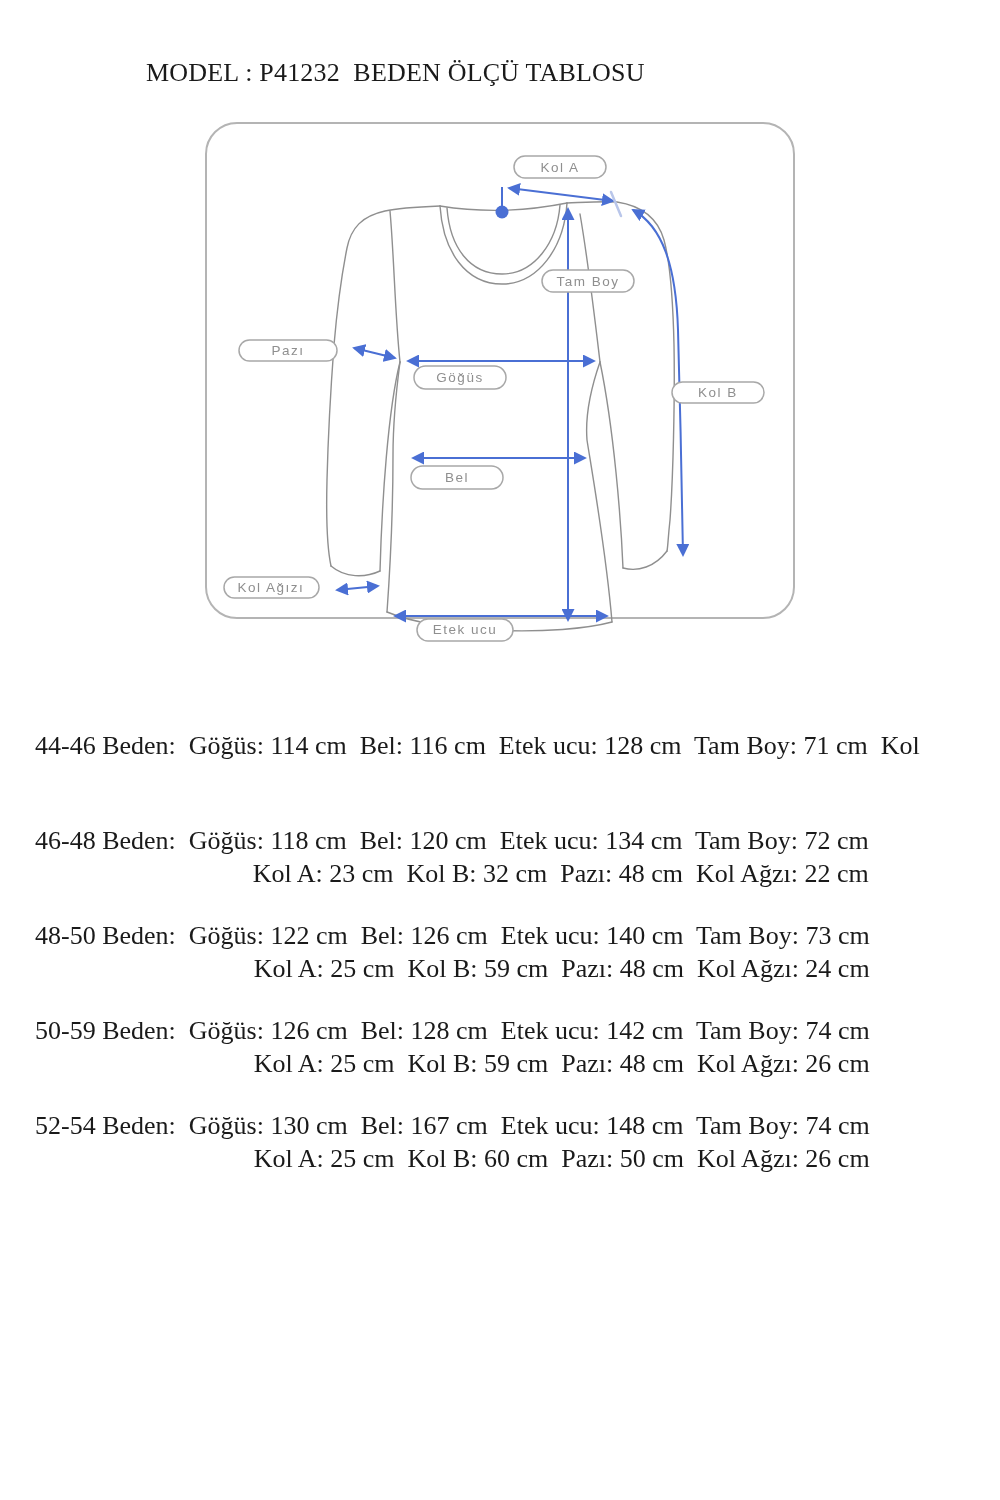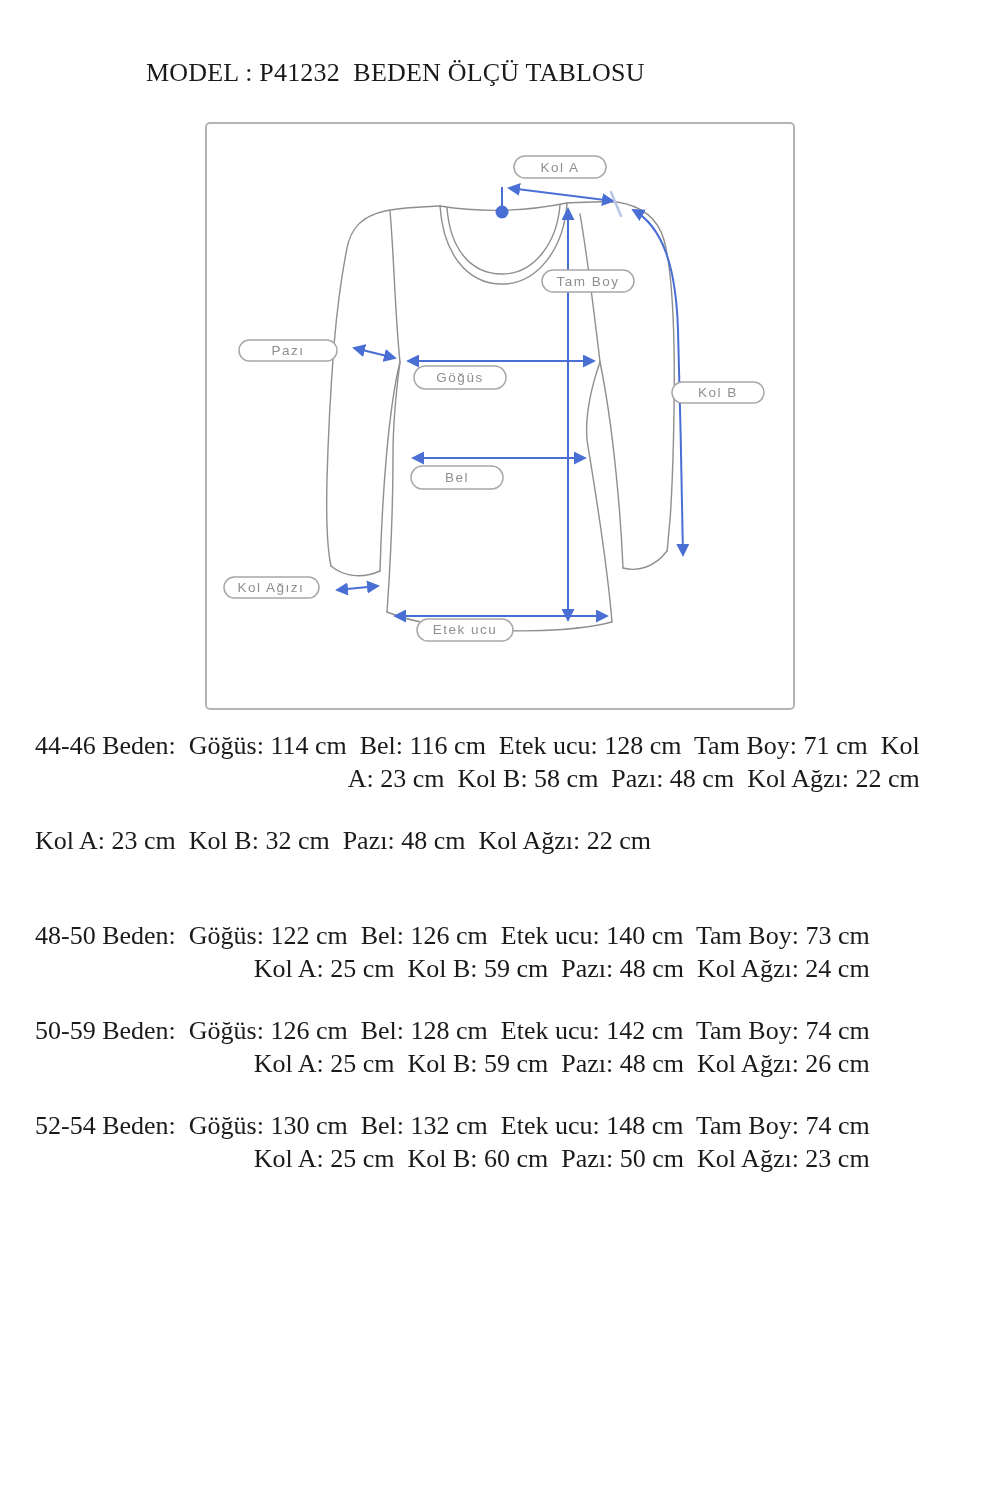--- a/index.html
+++ b/index.html
@@ -23,23 +23,23 @@
   }
   .title{
     position:absolute;left:146px;top:58px;
     font-size:26px;font-weight:normal;
     letter-spacing:.2px;
     white-space:pre;
     color:var(--ink);
   }
   .diagram-box{
     position:absolute;left:205px;top:122px;
-    width:590px;height:588px;
+    width:590px;height:497px;
     border:2px solid var(--box-border);
-    border-radius:5px;
+    border-radius:32px;
     background:#ffffff;
   }
   .diagram-box svg{display:block;width:586px;height:584px;}
   .garment{fill:none;stroke:var(--outline);stroke-width:1.4;stroke-linecap:round;}
   .arrow{fill:none;stroke:var(--arrow);stroke-width:2;stroke-linecap:butt;}
   .arrowfill{fill:var(--arrow);}
   .tick{fill:none;stroke:#b9c6ea;stroke-width:2.5;stroke-linecap:round;}
   .dot{fill:var(--arrow);stroke:none;}
   .pill{fill:#ffffff;stroke:var(--pill-stroke);stroke-width:1.5;}
   .pill-text{
@@ -149,32 +149,32 @@
       <g>
         <rect class="pill" x="417" y="619" width="96" height="22" rx="11"></rect>
         <text class="pill-text" x="465" y="634">Etek ucu</text>
       </g>
     </svg>
   </div>
 
   <div class="sizes">
     <div class="size-block b0">
       <div class="size-line">44-46 Beden:  Göğüs: 114 cm  Bel: 116 cm  Etek ucu: 128 cm  Tam Boy: 71 cm  Kol</div>
-      <div class="size-line">A: 23 cm  Kol B: 58 cm  Pazı: 48 cm  Kol Ağzı: 22 cm</div>
     </div>
     <div class="size-block b1">
+      <div class="size-line">46-48 Beden:  Göğüs: 118 cm  Bel: 120 cm  Etek ucu: 134 cm  Tam Boy: 72 cm</div>
       <div class="size-line">Kol A: 23 cm  Kol B: 32 cm  Pazı: 48 cm  Kol Ağzı: 22 cm</div>
     </div>
     <div class="size-block b2">
       <div class="size-line">48-50 Beden:  Göğüs: 122 cm  Bel: 126 cm  Etek ucu: 140 cm  Tam Boy: 73 cm</div>
       <div class="size-line">Kol A: 25 cm  Kol B: 59 cm  Pazı: 48 cm  Kol Ağzı: 24 cm</div>
     </div>
     <div class="size-block b3">
       <div class="size-line">50-59 Beden:  Göğüs: 126 cm  Bel: 128 cm  Etek ucu: 142 cm  Tam Boy: 74 cm</div>
       <div class="size-line">Kol A: 25 cm  Kol B: 59 cm  Pazı: 48 cm  Kol Ağzı: 26 cm</div>
     </div>
     <div class="size-block b4">
-      <div class="size-line">52-54 Beden:  Göğüs: 130 cm  Bel: 132 cm  Etek ucu: 148 cm  Tam Boy: 74 cm</div>
-      <div class="size-line">Kol A: 25 cm  Kol B: 60 cm  Pazı: 50 cm  Kol Ağzı: 23 cm</div>
+      <div class="size-line">52-54 Beden:  Göğüs: 130 cm  Bel: 167 cm  Etek ucu: 148 cm  Tam Boy: 74 cm</div>
+      <div class="size-line">Kol A: 25 cm  Kol B: 60 cm  Pazı: 50 cm  Kol Ağzı: 26 cm</div>
     </div>
   </div>
 
 </div>
 
 </body></html>

